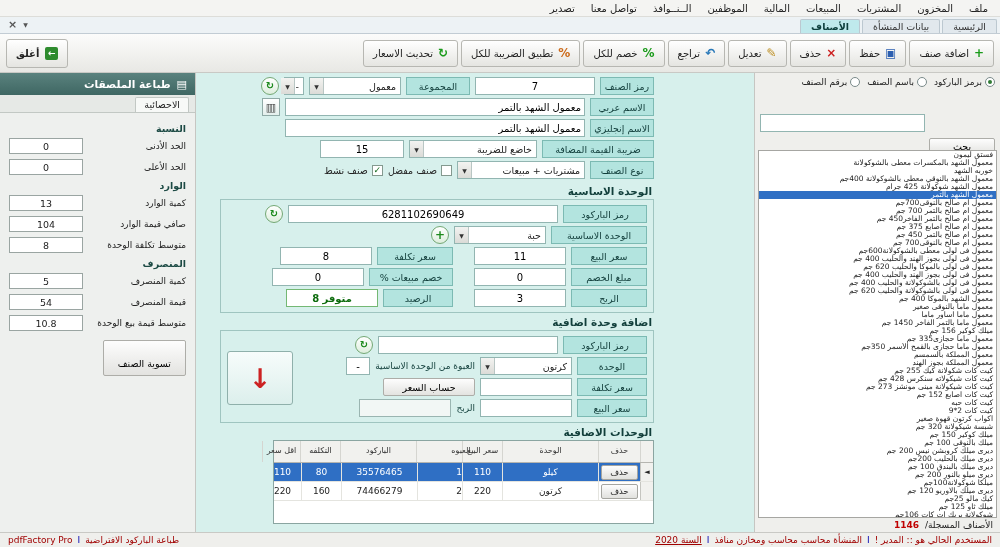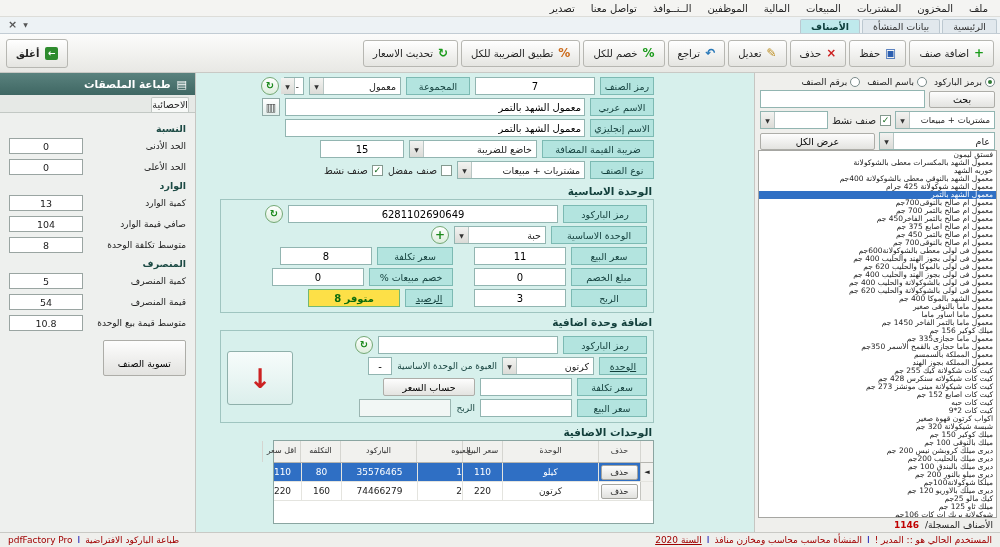--- a/index.html
+++ b/index.html
@@ -60,21 +60,21 @@
   .rbtn.plus::after{content:"+";font-size:12px;line-height:1;}
   .rbtn.refresh::after{content:"↻";font-size:10px;line-height:1;}
   .sq-btn{width:18px;height:18px;border:1px solid #8faaa6;background:linear-gradient(#fff,#e3efec);display:flex;align-items:center;justify-content:center;cursor:pointer;flex:none;}
   .sq-btn::after{content:"▥";font-size:11px;color:#444;}
   .cbwrap{display:flex;align-items:center;gap:4px;cursor:pointer;white-space:nowrap;font-size:9.5px;}
   .cb{width:11px;height:11px;border:1px solid #84998f;background:#fff;display:inline-flex;align-items:center;justify-content:center;flex:none;}
   .cb.checked::after{content:"✓";font-size:9px;color:#14691c;font-weight:bold;line-height:1;}
   .sec-title{font-size:10.5px;font-weight:bold;color:#123f3b;margin:3px 2px 2px;flex:none;}
   .gbox{border:1px solid #9fc5c0;padding:5px 6px 2px;flex:none;}
   .gap{margin-inline-start:16px;}
-  .balance{width:92px;height:18px;background:#fde047;border:1px solid #74b874;color:#0c6b0c;display:flex;align-items:center;justify-content:center;font-size:10px;font-weight:bold;flex:none;}
+  .balance{width:92px;height:18px;background:#ffffff;border:1px solid #74b874;color:#0c6b0c;display:flex;align-items:center;justify-content:center;font-size:10px;font-weight:bold;flex:none;}
   .plabel{font-size:9px;color:#123f3b;white-space:nowrap;}
   .sunk{width:92px;height:18px;border:1px solid #9ab5b1;background:#f2f7f5;flex:none;}
   .xwrap{display:flex;align-items:center;gap:10px;}
   .xfields{flex:1;min-width:0;}
   .big-add{width:66px;height:54px;border:1px solid #8fb0ab;background:linear-gradient(#f7fcfb,#dcefec);border-radius:3px;display:flex;align-items:center;justify-content:center;cursor:pointer;flex:none;}
   .big-add::after{content:"↓";font-size:27px;font-weight:bold;color:#cc2222;line-height:1;}
 
   
   .utable{width:381px;border:1px solid #8aa5a1;background:#fff;margin-inline-end:20px;flex:none;}
   .thead{display:flex;background:#f1f1ee;border-bottom:1px solid #b5b5b0;}
@@ -88,35 +88,35 @@
   .del-btn{font-size:8.5px;height:15px;padding:0 8px;background:linear-gradient(#fdfdfd,#e1e1de);border:1px solid #a5a5a0;border-radius:2px;cursor:pointer;color:#222;}
   .c0{width:42px;flex:none;}.c1{width:96px;flex:none;}.c2{width:40px;flex:none;}.c3{width:36px;flex:none;padding-left:44px;}
   .c4{width:76px;flex:none;}.c5{width:40px;flex:none;}.c6{width:38px;flex:none;}
   .thcell.gutter,.tcell.gutter{width:13px;flex:none;}
 
   
   .stats-panel{width:196px;background:#eef0ee;border-inline-start:1px solid #c6c6c2;display:flex;flex-direction:column;min-height:0;}
   .stats-header{height:22px;background:linear-gradient(#5a827e,#3f6763);color:#fff;display:flex;align-items:center;gap:6px;padding:0 8px;font-size:10.5px;font-weight:bold;cursor:pointer;flex:none;}
   .hdr-icon::after{content:"▤";font-size:11px;color:#fff;}
   .stats-tabs{height:18px;display:flex;padding:2px 6px 0;border-bottom:1px solid #c2c8c4;background:#e6e9e6;flex:none;}
-  .stats-tab{font-size:9.5px;padding:1px 0;background:#f7f9f7;border:1px solid #c2c8c4;border-bottom:none;border-radius:2px 2px 0 0;cursor:pointer;margin-left:19px;}
+  .stats-tab{font-size:9.5px;padding:1px 8px;background:#f7f9f7;border:1px solid #c2c8c4;border-bottom:none;border-radius:2px 2px 0 0;cursor:pointer;margin-left:19px;}
   .stats-body{flex:1;padding:5px 9px;overflow:hidden;}
   .sgroup-title{font-size:9.5px;font-weight:bold;color:#1c4a44;margin:5px 0 4px;}
   .srow2{display:flex;align-items:center;justify-content:space-between;margin-bottom:5px;}
   .slabel{font-size:9px;color:#222;white-space:nowrap;}
   .sval{width:74px;height:16px;border:1px solid #9aa5a2;background:#fff;display:flex;align-items:center;justify-content:center;font-size:9.5px;flex:none;}
   .adjust{margin-top:9px;}
   .adjust-btn{height:18px;font-size:9.5px;background:linear-gradient(#fdfdfd,#e3e3e0);border:1px solid #adada8;border-radius:2px;padding:17px 14px;cursor:pointer;}
 
   
   .statusbar{height:15px;background:#efefec;border-top:1px solid #c9c9c5;display:flex;align-items:center;justify-content:space-between;padding:0 8px;font-size:9px;flex:none;}
   .sb-seg{display:flex;gap:5px;align-items:center;white-space:nowrap;}
 
   
-  .w20{width:20px;}.w24{width:24px;}.w54{width:54px;}.w56{width:48px;text-decoration:underline;}.w64{width:64px;}.w66{width:66px;}
+  .w20{width:20px;}.w24{width:24px;}.w54{width:54px;}.w56{width:70px;}.w64{width:64px;}.w66{width:66px;margin-top:48px;}
   .w70{width:70px;}.w76{width:76px;}.w84{width:84px;}.w92{width:92px;}.w96{width:96px;}.w100{width:100px;}
   .w112{width:112px;}.w116{width:116px;}.w120{width:120px;}.w128{width:128px;}.w180{width:180px;}
   .w270{width:270px;}.w300{width:300px;}.flex1{flex:1;min-width:0;}
 </style>
 </head>
 <body>
 
 <div class="menubar">
     <div class="menu-item">ملف</div>
     <div class="menu-item">المخزون</div>

